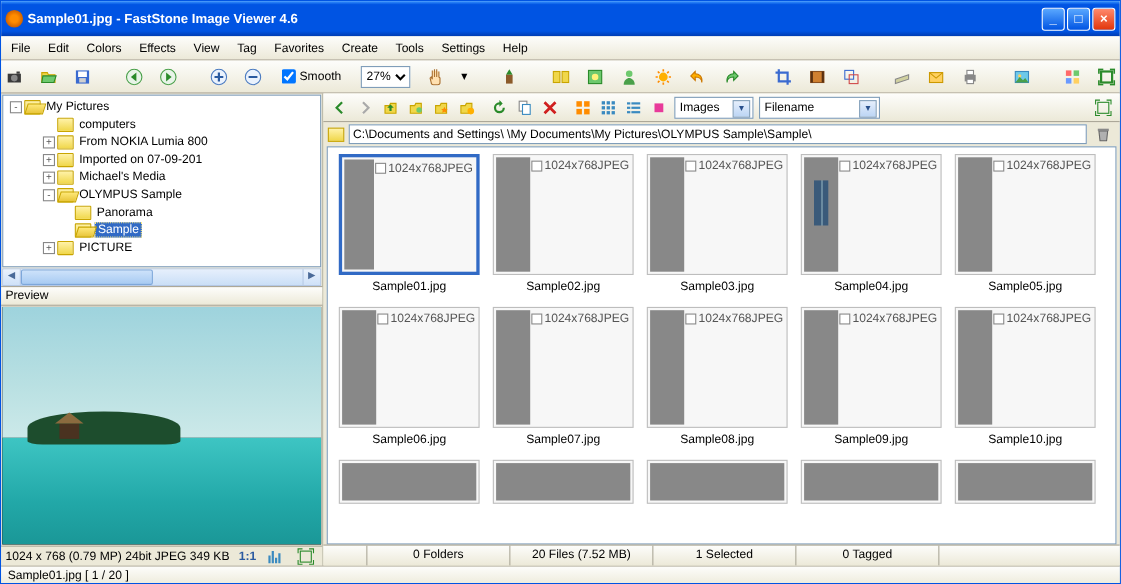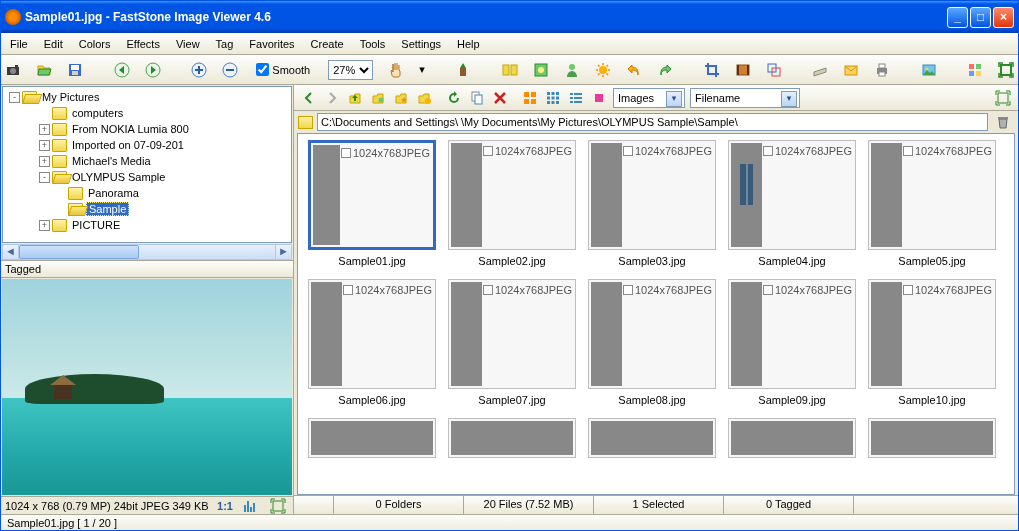--- a/index.html
+++ b/index.html
@@ -322,21 +322,21 @@
           </div>
         </div>
     </div>
     <div class="hscroll">
       <div class="arrow">◄</div>
       <div class="track">
           <div class="thumb"></div>
         </div>
       <div class="arrow r">►</div>
     </div>
-    <div class="previewhdr">Tagged</div>
+    <div class="previewhdr">Preview</div>
     <div class="preview">
       <div class="sky"></div>
         <div class="sea"></div>
         <div class="island"></div>
         <div class="hut"></div>
     </div>
     <div class="previewbar">
       <span class="info">1024 x 768 (0.79 MP)  24bit  JPEG  349 KB</span>
       <span style="color:#2a5aa0;font-weight:bold">1:1</span>
       <span class="tbtn">

